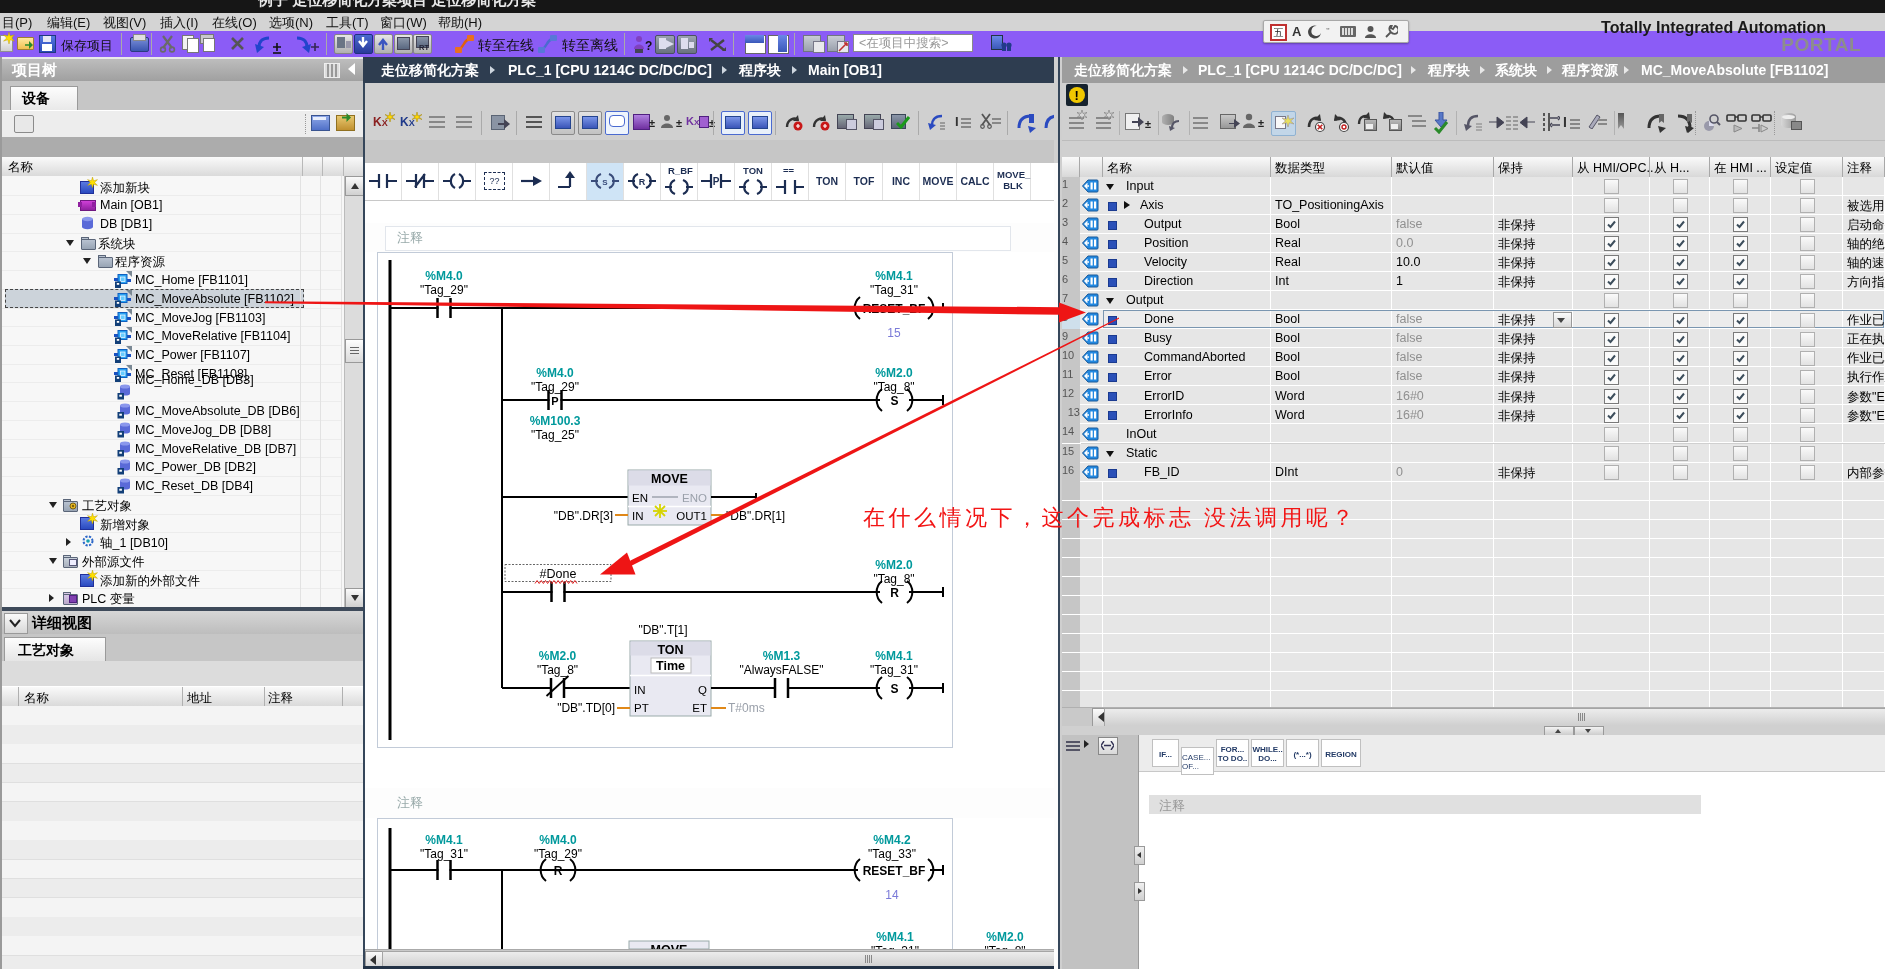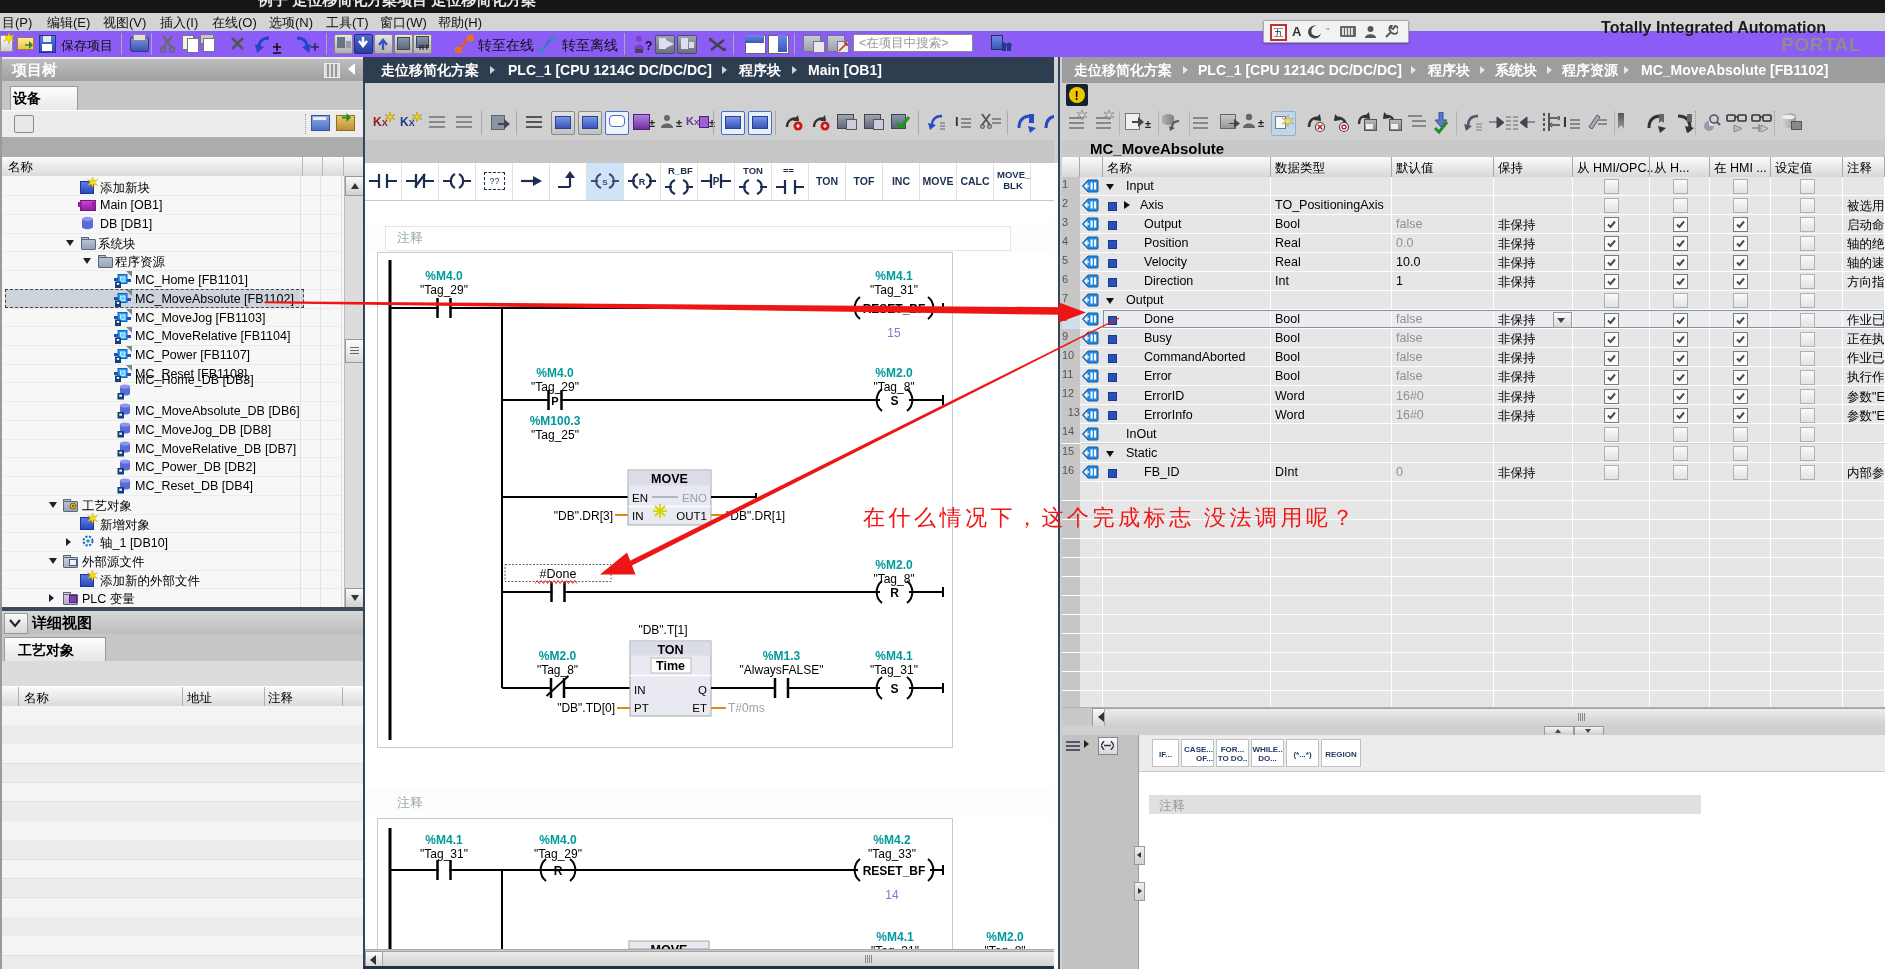--- a/index.html
+++ b/index.html
@@ -157,21 +157,21 @@
 </div>
 <div class="abs" style="left:0;top:57px;width:363px;height:912px;background:#e9e9e9;overflow:hidden;">
 <div class="abs" style="left:0;top:0;width:2px;height:912px;background:#9a9a9a;"></div>
 <div class="abs" style="left:2px;top:2px;width:361px;height:22px;background:linear-gradient(#bdbdbd,#a0a0a0);">
 <div class="abs b" style="left:10px;top:2px;font-size:15px;color:#fff;">项目树</div>
 <div class="abs" style="left:322px;top:4px;width:14px;height:13px;border:1px solid #eee;background:repeating-linear-gradient(90deg,#ddd 0,#ddd 2px,#999 2px,#999 4px);"></div>
 <div class="abs" style="left:346px;top:4px;width:0;height:0;border-right:7px solid #fff;border-top:6px solid transparent;border-bottom:6px solid transparent;"></div>
 </div>
 <div class="abs" style="left:2px;top:24px;width:361px;height:29px;background:#c6c6c6;">
 <div class="abs" style="left:8px;top:5px;width:66px;height:24px;background:linear-gradient(#fdfdfd,#e8e8e8);border:1px solid #9a9a9a;border-bottom:none;">
-        <div class="abs b" style="left:2px;top:3px;font-size:14px;color:#000;">设备</div>
+        <div class="abs b" style="left:11px;top:3px;font-size:14px;color:#000;">设备</div>
       </div>
 </div>
 <div class="abs" style="left:2px;top:53px;width:361px;height:27px;background:#ededed;border-top:1px solid #fff;">
 <div class="gi2" style="left:12px;top:4px;background:#e8e8e8;"></div>
 <div class="abs" style="left:303px;top:3px;width:1px;height:20px;border-left:1px dotted #999;"></div>
 <div class="abs" style="left:309px;top:4px;width:17px;height:14px;background:linear-gradient(#8fa8e8,#5070c8);border:1px solid #3a5490;"></div>
 <div class="abs" style="left:311px;top:6px;width:13px;height:3px;background:#e8eefc;"></div>
 <div class="abs" style="left:334px;top:4px;width:17px;height:14px;background:linear-gradient(#e8c870,#c09030);border:1px solid #907020;"></div>
 <div class="abs" style="left:340px;top:2px;width:9px;height:9px;background:#2a8a2a;clip-path:polygon(0 40%,50% 40%,50% 0,100% 50%,50% 100%,50% 60%,0 60%);"></div>
 </div>
@@ -874,23 +874,20 @@
         <rect x="1" y="2" width="8" height="6" rx="1" fill="none" stroke="#333" stroke-width="1.6"></rect>
         <rect x="12" y="2" width="8" height="6" rx="1" fill="none" stroke="#333" stroke-width="1.6"></rect>
         <path d="M9 4 h3" stroke="#333" stroke-width="1.4"></path>
         <path d="M1 15 h7 M8 11 v8" stroke="#888" stroke-width="1.6"></path>
         <path d="M10 12 L17 15.5 L10 19 Z" fill="#ccc" stroke="#888" stroke-width="1"></path>
       </svg>
 <div class="abs" style="left:712px;top:4px;width:1px;height:24px;border-left:1px dotted #999;"></div>
 <div class="abs" style="left:719px;top:6px;width:15px;height:15px;background:linear-gradient(90deg,#d8d8d8,#9a9a9a);border-radius:7px/3.5px;"></div>
 <div class="abs" style="left:720px;top:8px;width:13px;height:4px;background:#eee;border-radius:6px/2px;"></div>
 <div class="abs" style="left:729px;top:14px;width:9px;height:7px;background:#888;border:1px solid #555;"></div>
-</div>
-<div class="abs" style="left:8px;top:83px;width:823px;height:17px;background:#c9c9c9;">
-<div class="abs b" style="left:28px;top:0px;font-size:15px;color:#000;">MC_MoveAbsolute</div>
 </div>
 <div class="abs" style="left:8px;top:100px;width:823px;height:19.5px;background:linear-gradient(#fafafa,#d8d8d8);"></div>
 <div class="abs" style="left:25px;top:100px;width:1px;height:19.5px;background:#a8a8a8;"></div>
 <div class="abs" style="left:48px;top:100px;width:1px;height:19.5px;background:#a8a8a8;"></div>
 <div class="abs" style="left:216px;top:100px;width:1px;height:19.5px;background:#a8a8a8;"></div>
 <div class="abs" style="left:337px;top:100px;width:1px;height:19.5px;background:#a8a8a8;"></div>
 <div class="abs" style="left:439px;top:100px;width:1px;height:19.5px;background:#a8a8a8;"></div>
 <div class="abs" style="left:518px;top:100px;width:1px;height:19.5px;background:#a8a8a8;"></div>
 <div class="abs" style="left:595px;top:100px;width:1px;height:19.5px;background:#a8a8a8;"></div>
 <div class="abs" style="left:655px;top:100px;width:1px;height:19.5px;background:#a8a8a8;"></div>
@@ -1621,21 +1618,21 @@
 <div class="abs" style="left:8px;top:678px;width:823px;height:234px;background:#fff;">
 <div class="abs" style="left:0;top:0;width:76px;height:234px;background:#c2c2c2;border-right:1px solid #9a9a9a;"></div>
 <div class="abs" style="left:4px;top:6px;width:14px;height:2px;background:#556;box-shadow:0 4px #556,0 8px #556;"></div>
 <div class="abs" style="left:22px;top:5px;width:0;height:0;border-left:5px solid #222;border-top:4px solid transparent;border-bottom:4px solid transparent;"></div>
 <div class="abs" style="left:36px;top:2px;width:18px;height:16px;background:linear-gradient(#f8f8f8,#d8d8d8);border:1px solid #888;"></div>
 <svg class="abs" style="left:39px;top:6px;" width="13" height="9" viewBox="0 0 13 9">
         <path d="M3 0 L0 4.5 L3 9 M10 0 L13 4.5 L10 9 M3 4.5 h7" stroke="#335" stroke-width="1.4" fill="none"></path>
       </svg>
 <div class="abs" style="left:77px;top:0;width:746px;height:36px;background:#ececec;border-bottom:1px solid #c8c8c8;"></div>
 <div class="abs" style="left:90px;top:4px;width:27px;height:28px;background:#fff;border:1px solid #c0c0c0;font-size:8px;color:#223a66;text-align:center;line-height:9px;padding-top:10px;box-sizing:border-box;font-weight:bold;">IF...</div>
-<div class="abs" style="left:119px;top:4px;width:33px;height:28px;background:#fff;border:1px solid #c0c0c0;font-size:8px;color:#223a66;text-align:right;line-height:9px;padding-top:5px;box-sizing:border-box;font-weight:bold;">CASE...<br>OF...</div>
+<div class="abs" style="left:119px;top:12px;width:33px;height:28px;background:#fff;border:1px solid #c0c0c0;font-size:8px;color:#223a66;text-align:left;line-height:9px;padding-top:5px;box-sizing:border-box;font-weight:normal;">CASE...<br>OF...</div>
 <div class="abs" style="left:154px;top:4px;width:33px;height:28px;background:#fff;border:1px solid #c0c0c0;font-size:8px;color:#223a66;text-align:center;line-height:9px;padding-top:5px;box-sizing:border-box;font-weight:bold;">FOR...<br>TO DO..</div>
 <div class="abs" style="left:189px;top:4px;width:33px;height:28px;background:#fff;border:1px solid #c0c0c0;font-size:8px;color:#223a66;text-align:center;line-height:9px;padding-top:5px;box-sizing:border-box;font-weight:bold;">WHILE..<br>DO...</div>
 <div class="abs" style="left:224px;top:4px;width:33px;height:28px;background:#fff;border:1px solid #c0c0c0;font-size:8px;color:#223a66;text-align:center;line-height:9px;padding-top:10px;box-sizing:border-box;font-weight:bold;">(*...*)</div>
 <div class="abs" style="left:259px;top:4px;width:40px;height:28px;background:#fff;border:1px solid #c0c0c0;font-size:8px;color:#223a66;text-align:center;line-height:9px;padding-top:10px;box-sizing:border-box;font-weight:bold;">REGION</div>
 <div class="abs" style="left:87px;top:60px;width:552px;height:19px;background:#e0e0e0;"></div>
 <div class="abs" style="left:97px;top:62px;font-size:13px;color:#999;">注释</div>
 <div class="abs" style="left:72px;top:111px;width:9px;height:17px;background:linear-gradient(#f0f0f0,#d0d0d0);border:1px solid #999;">
         <div class="abs" style="left:2px;top:5px;width:0;height:0;border-right:4px solid #333;border-top:3.5px solid transparent;border-bottom:3.5px solid transparent;"></div>
       </div>
 <div class="abs" style="left:72px;top:147px;width:9px;height:17px;background:linear-gradient(#f0f0f0,#d0d0d0);border:1px solid #999;">

